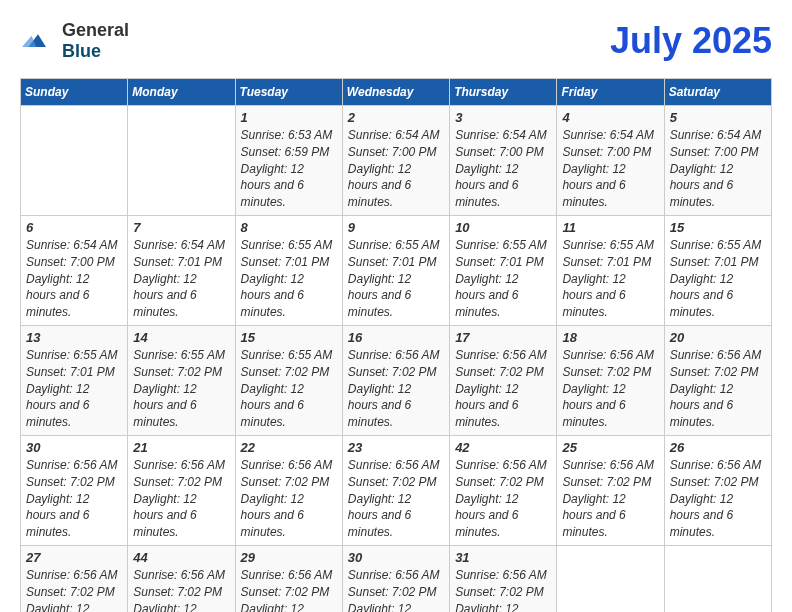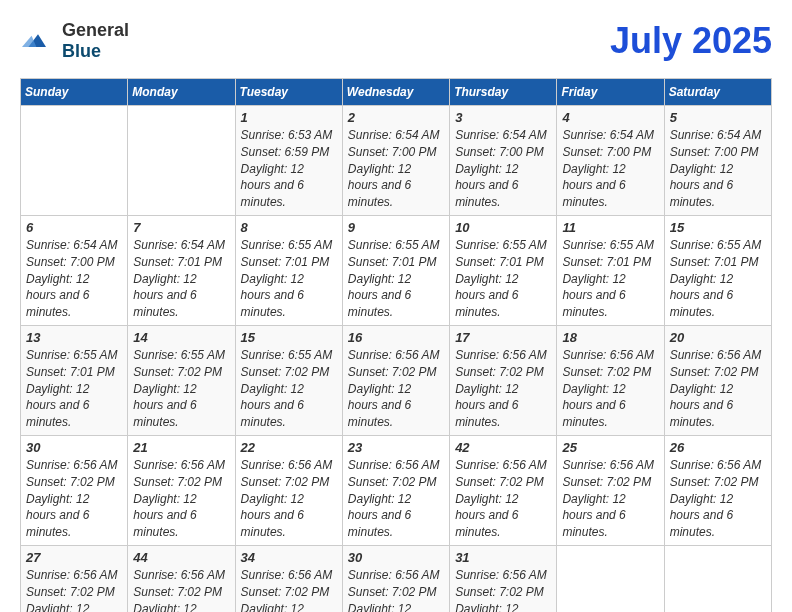--- a/index.html
+++ b/index.html
@@ -231,21 +231,21 @@
       <tr>
         <td>
           <span class="day-num">27</span>
           <div class="day-info">Sunrise: 6:56 AM<br>Sunset: 7:02 PM<br>Daylight: 12 hours and 6 minutes.</div>
         </td>
         <td>
           <span class="day-num">44</span>
           <div class="day-info">Sunrise: 6:56 AM<br>Sunset: 7:02 PM<br>Daylight: 12 hours and 6 minutes.</div>
         </td>
         <td>
-          <span class="day-num">34</span>
+          <span class="day-num">29</span>
           <div class="day-info">Sunrise: 6:56 AM<br>Sunset: 7:02 PM<br>Daylight: 12 hours and 6 minutes.</div>
         </td>
         <td>
           <span class="day-num">30</span>
           <div class="day-info">Sunrise: 6:56 AM<br>Sunset: 7:02 PM<br>Daylight: 12 hours and 6 minutes.</div>
         </td>
         <td>
           <span class="day-num">31</span>
           <div class="day-info">Sunrise: 6:56 AM<br>Sunset: 7:02 PM<br>Daylight: 12 hours and 6 minutes.</div>
         </td>

